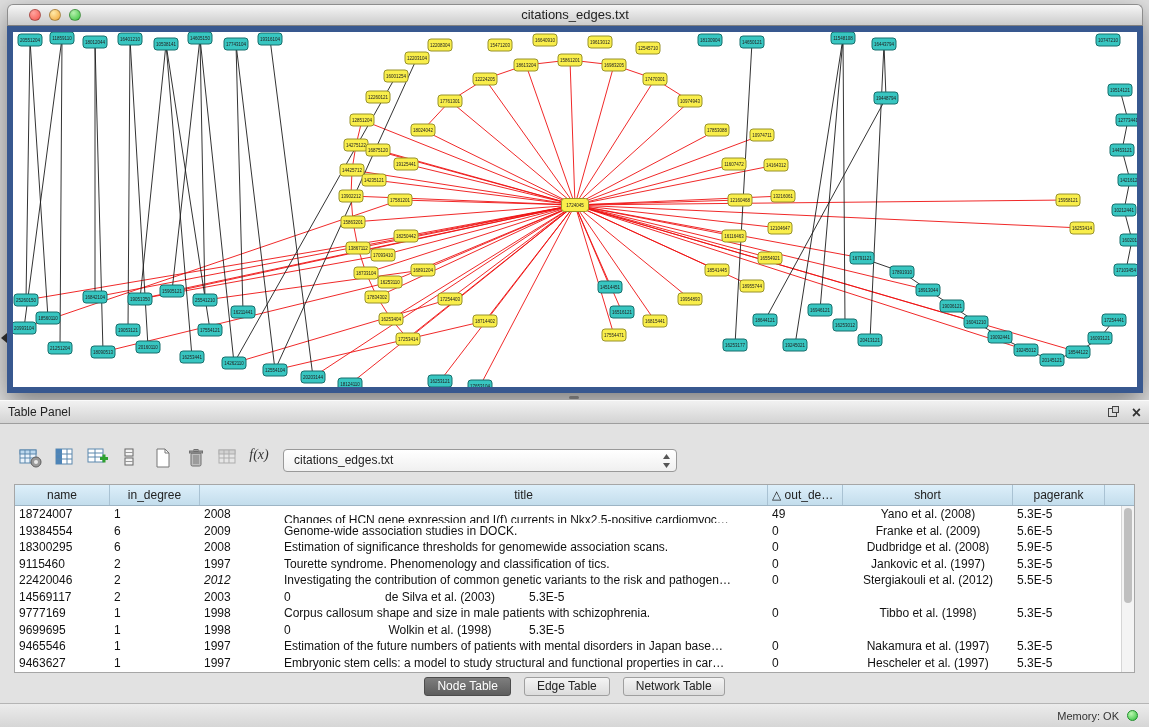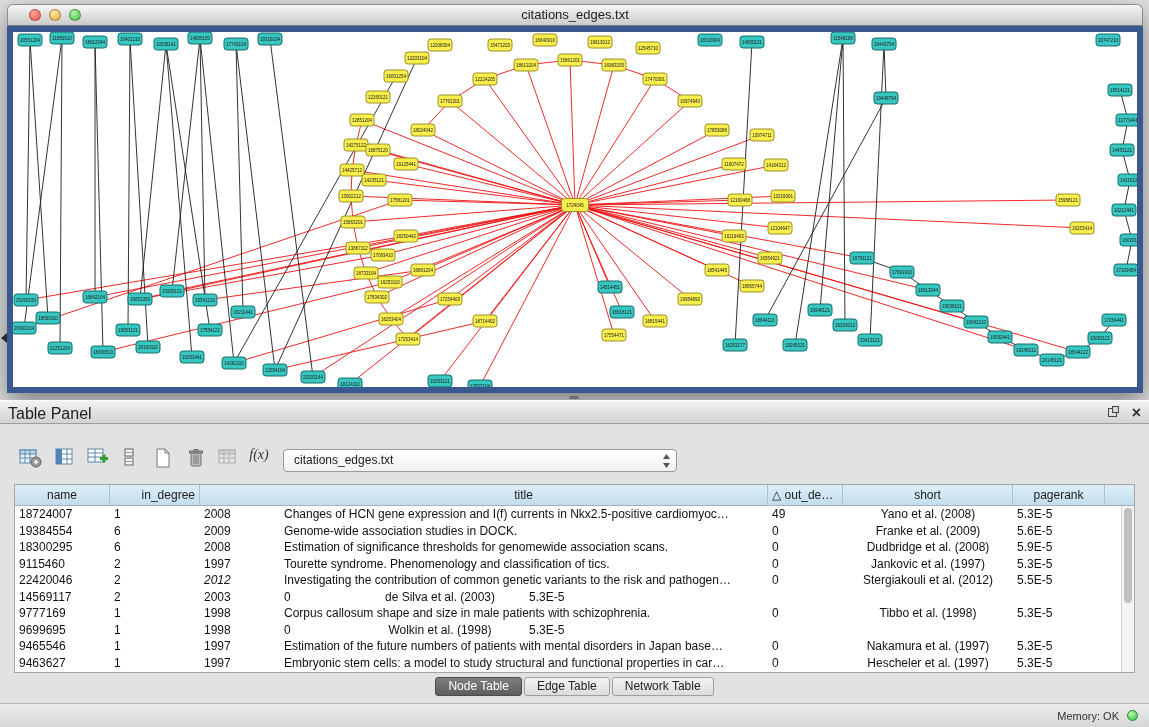--- a/index.html
+++ b/index.html
@@ -25,21 +25,21 @@
   text.node-label { font-size:4.5px; fill:#222; text-anchor:middle; font-family:"Liberation Sans",sans-serif; }
 
   .west-collapse { position:absolute; left:1px; top:333px; width:0; height:0;
     border-top:5px solid transparent; border-bottom:5px solid transparent; border-right:6px solid #333; }
   .splitter-dot { position:absolute; left:569px; top:396px; width:10px; height:3px; background:#9a9a9a; border-radius:2px; }
 
   
   .table-panel { position:absolute; left:0; top:400px; width:1149px; height:303px; background:#e2e2e2; }
   .panel-header { position:relative; height:24px; background:linear-gradient(#f1f1f1,#d3d3d3);
     border-top:1px solid #fafafa; border-bottom:1px solid #9e9e9e; }
-  .panel-title { position:absolute; left:8px; top:4px; font-size:16px; color:#222; }
+  .panel-title { position:absolute; left:8px; top:4px; font-size:12px; color:#222; }
   .panel-actions { position:absolute; right:8px; top:2px; display:flex; gap:12px; align-items:center; height:20px; }
   .close-x { font-size:16px; font-weight:bold; color:#333; line-height:18px; cursor:default; }
 
   .toolbar { position:absolute; left:0; top:25px; right:0; height:58px; }
   .tool { position:absolute; top:22px; width:26px; height:26px; display:flex; justify-content:center; }
   .fx { font-family:"Liberation Serif",serif; font-style:italic; font-size:14px; color:#333; }
   .net-select { position:absolute; left:283px; top:24px; width:394px; height:23px;
     background:linear-gradient(#ffffff,#f0f0f0); border:1px solid #999; border-radius:4px;
     font-size:12px; color:#222; line-height:21px; padding:0 24px 0 10px; white-space:nowrap; overflow:hidden; }
   .sel-arrows { position:absolute; right:5px; top:3px; }
@@ -49,21 +49,21 @@
   .table-header-row { display:flex; height:21px; background:linear-gradient(#ddeffa,#c3ddec); border-bottom:1px solid #9db4c4; }
   .th { font-size:12px; color:#222; line-height:20px; text-align:center; border-right:1px solid #a9c2d3;
     overflow:hidden; white-space:nowrap; padding:0 4px; flex-shrink:0; }
   .th.filler { flex:1; border-right:none; }
   .tr { display:flex; height:16.5px; }
   .td { font-size:12px; color:#111; line-height:16px; padding:0 4px; white-space:nowrap; overflow:hidden; flex-shrink:0; }
   .align-left { text-align:left; } .align-center { text-align:center; }
   .vscroll { position:absolute; right:0; top:21px; bottom:0; width:13px; background:#f4f4f4; border-left:1px solid #d6d6d6; }
   .vthumb { position:absolute; left:2px; right:2px; top:2px; height:95px; background:#bfbfbf; border-radius:5px; }
 
-  .tabbar { position:absolute; left:0; right:0; top:277px; display:flex; justify-content:center; gap:2px; }
+  .tabbar { position:absolute; left:0; right:0; top:277px; display:flex; justify-content:center; gap:13px; }
   .tab { height:19px; line-height:17px; font-size:12px; padding:0 12px; color:#222;
     background:linear-gradient(#f4f4f4,#dcdcdc); border:1px solid #9f9f9f; border-radius:3px; }
   .tab.active { background:linear-gradient(#7e7e7e,#5d5d5d); color:#fff; border-color:#4c4c4c; }
 
   .statusbar { position:absolute; left:0; bottom:0; width:1149px; height:24px;
     background:linear-gradient(#ececec,#d6d6d6); border-top:1px solid #b5b5b5; }
   .memory { position:absolute; right:30px; top:6px; font-size:11px; color:#333; }
   .mem-dot { position:absolute; right:11px; top:6px; width:11px; height:11px; border-radius:50%;
     background:radial-gradient(circle at 35% 30%, #bdf7b2,#2fbf3a); border:1px solid #1f8f2a; }
 </style>
@@ -760,34 +760,34 @@
             <polygon points="4.5,1 8,6 1,6" fill="#555"></polygon>
             <polygon points="4.5,15 8,10 1,10" fill="#555"></polygon>
           </svg>
       </span>
     </div>
   </div>
 
   <div class="table-wrap">
     <div class="table-header-row">
         <div class="th" style="width: 95px;">name</div>
-        <div class="th" style="width: 90px; text-align: right;">in_degree</div>
+        <div class="th" style="width: 90px;">in_degree</div>
         <div class="th" style="width: 80px; margin-top: 33px;">year</div>
         <div class="th" style="width: 488px;">title</div>
         <div class="th" style="width: 75px; text-align: left;">△ out_de…</div>
         <div class="th" style="width: 170px;">short</div>
         <div class="th" style="width: 92px;">pagerank</div>
         <div class="th filler"></div>
       </div>
     <div class="table-body">
         <div class="tr">
           <div class="td align-left" style="width: 95px;">18724007</div>
           <div class="td align-left" style="width: 90px;">1</div>
           <div class="td align-left" style="width: 80px;">2008</div>
-          <div class="td align-left" style="width: 488px;">Changes of HCN gene expression and I(f) currents in Nkx2.5-positive cardiomyoc…</div>
+          <div class="td align-left" style="width: 488px; margin-top: 6px;">Changes of HCN gene expression and I(f) currents in Nkx2.5-positive cardiomyoc…</div>
           <div class="td align-left" style="width: 75px;">49</div>
           <div class="td align-center" style="width: 170px;">Yano et al. (2008)</div>
           <div class="td align-left" style="width: 92px;">5.3E-5</div>
         </div>
         <div class="tr">
           <div class="td align-left" style="width: 95px;">19384554</div>
           <div class="td align-left" style="width: 90px;">6</div>
           <div class="td align-left" style="width: 80px;">2009</div>
           <div class="td align-left" style="width: 488px;">Genome-wide association studies in DOCK.</div>
           <div class="td align-left" style="width: 75px;">0</div>

